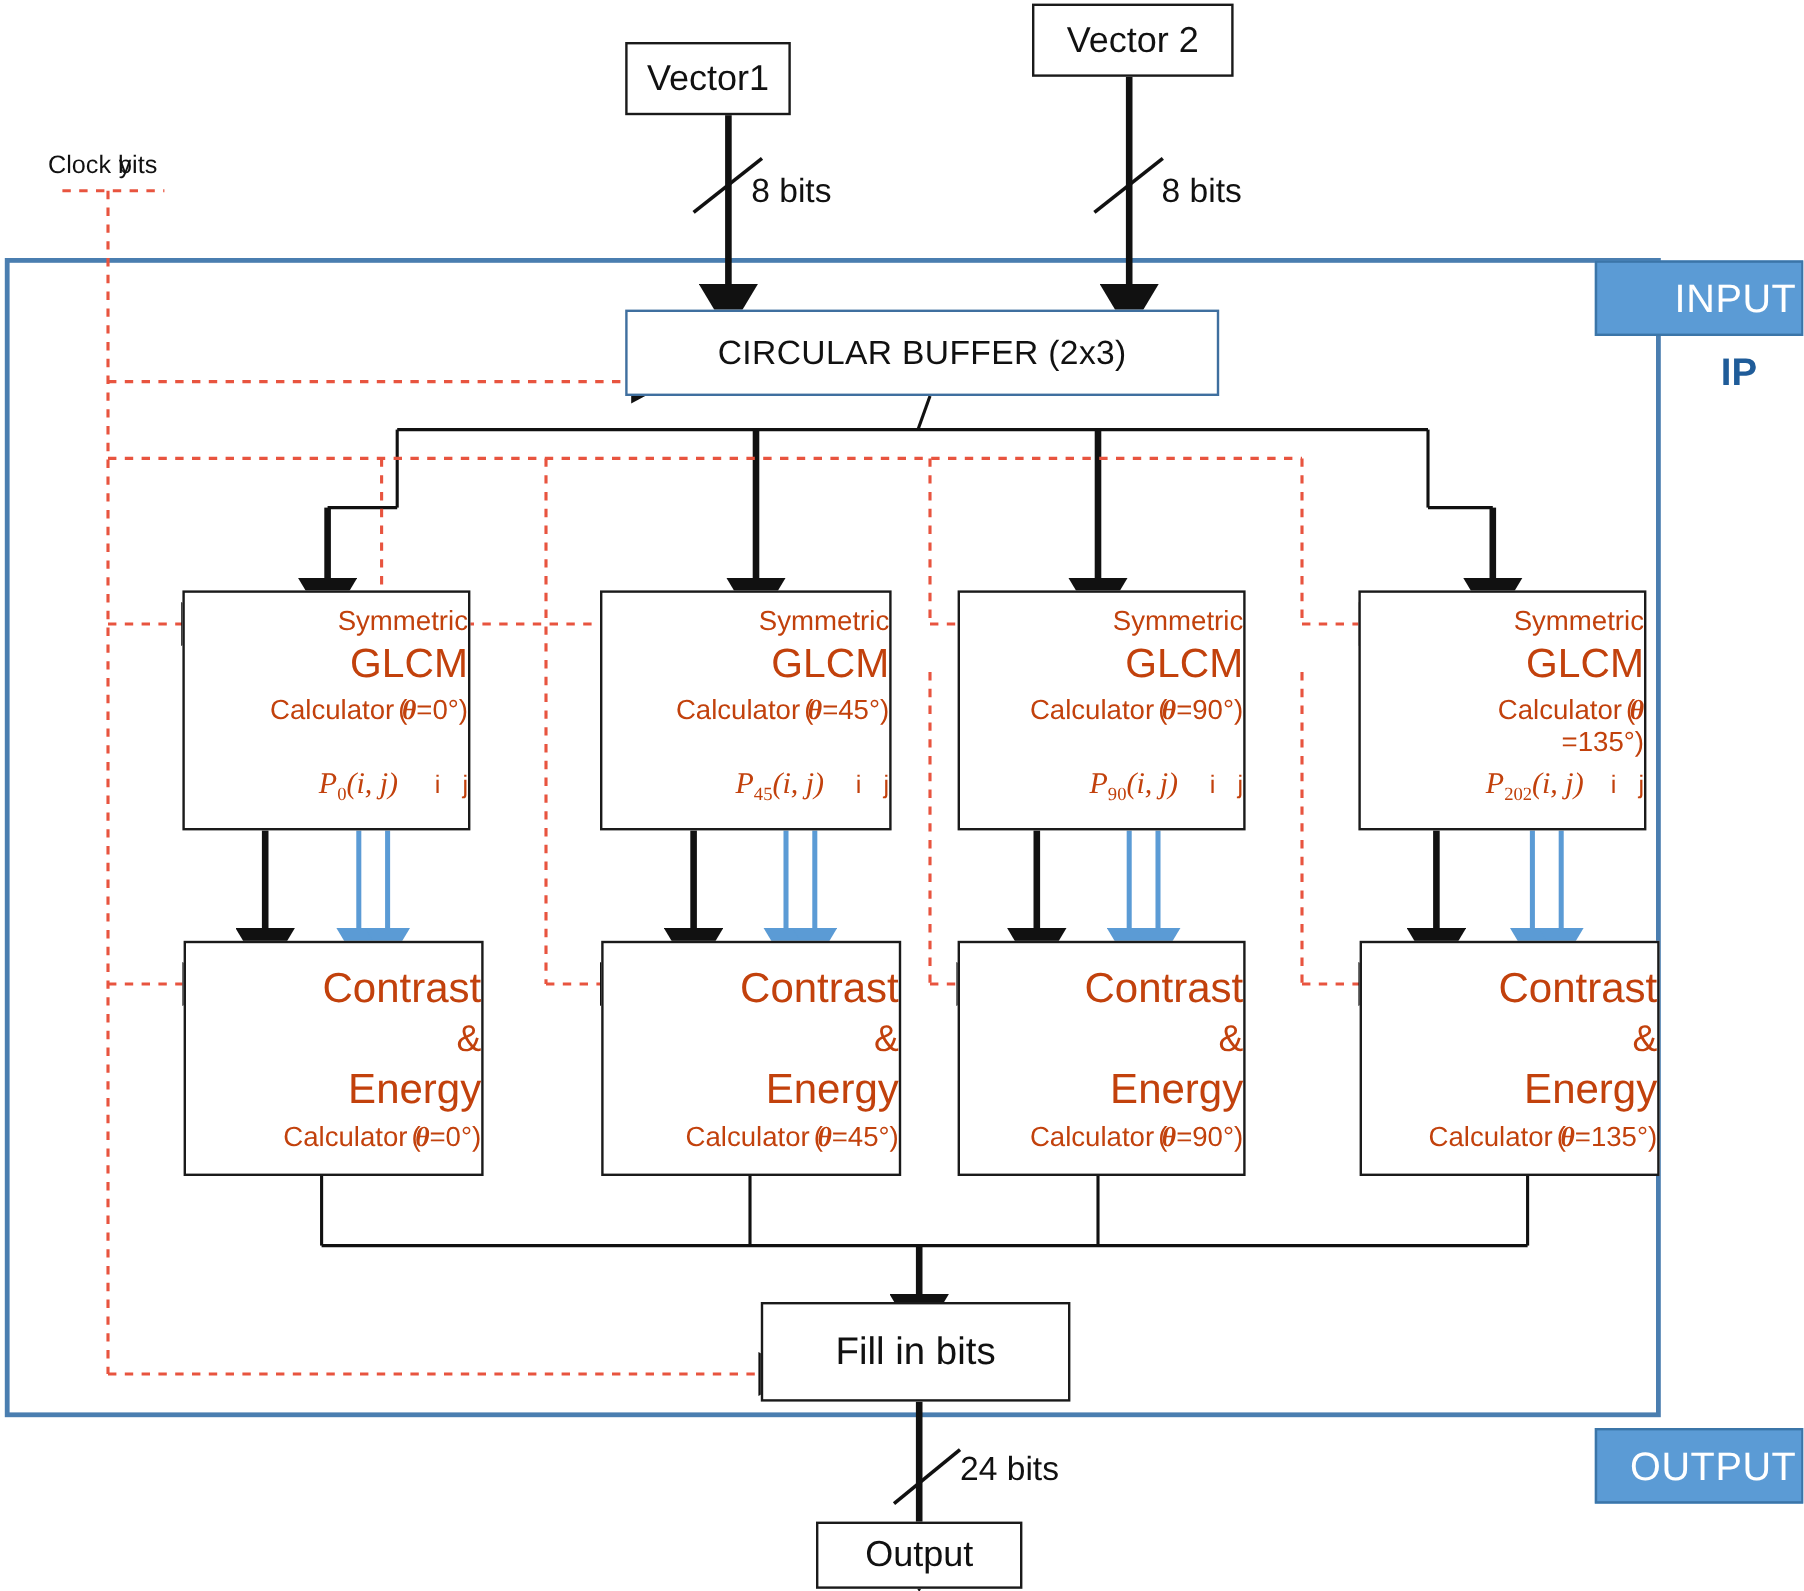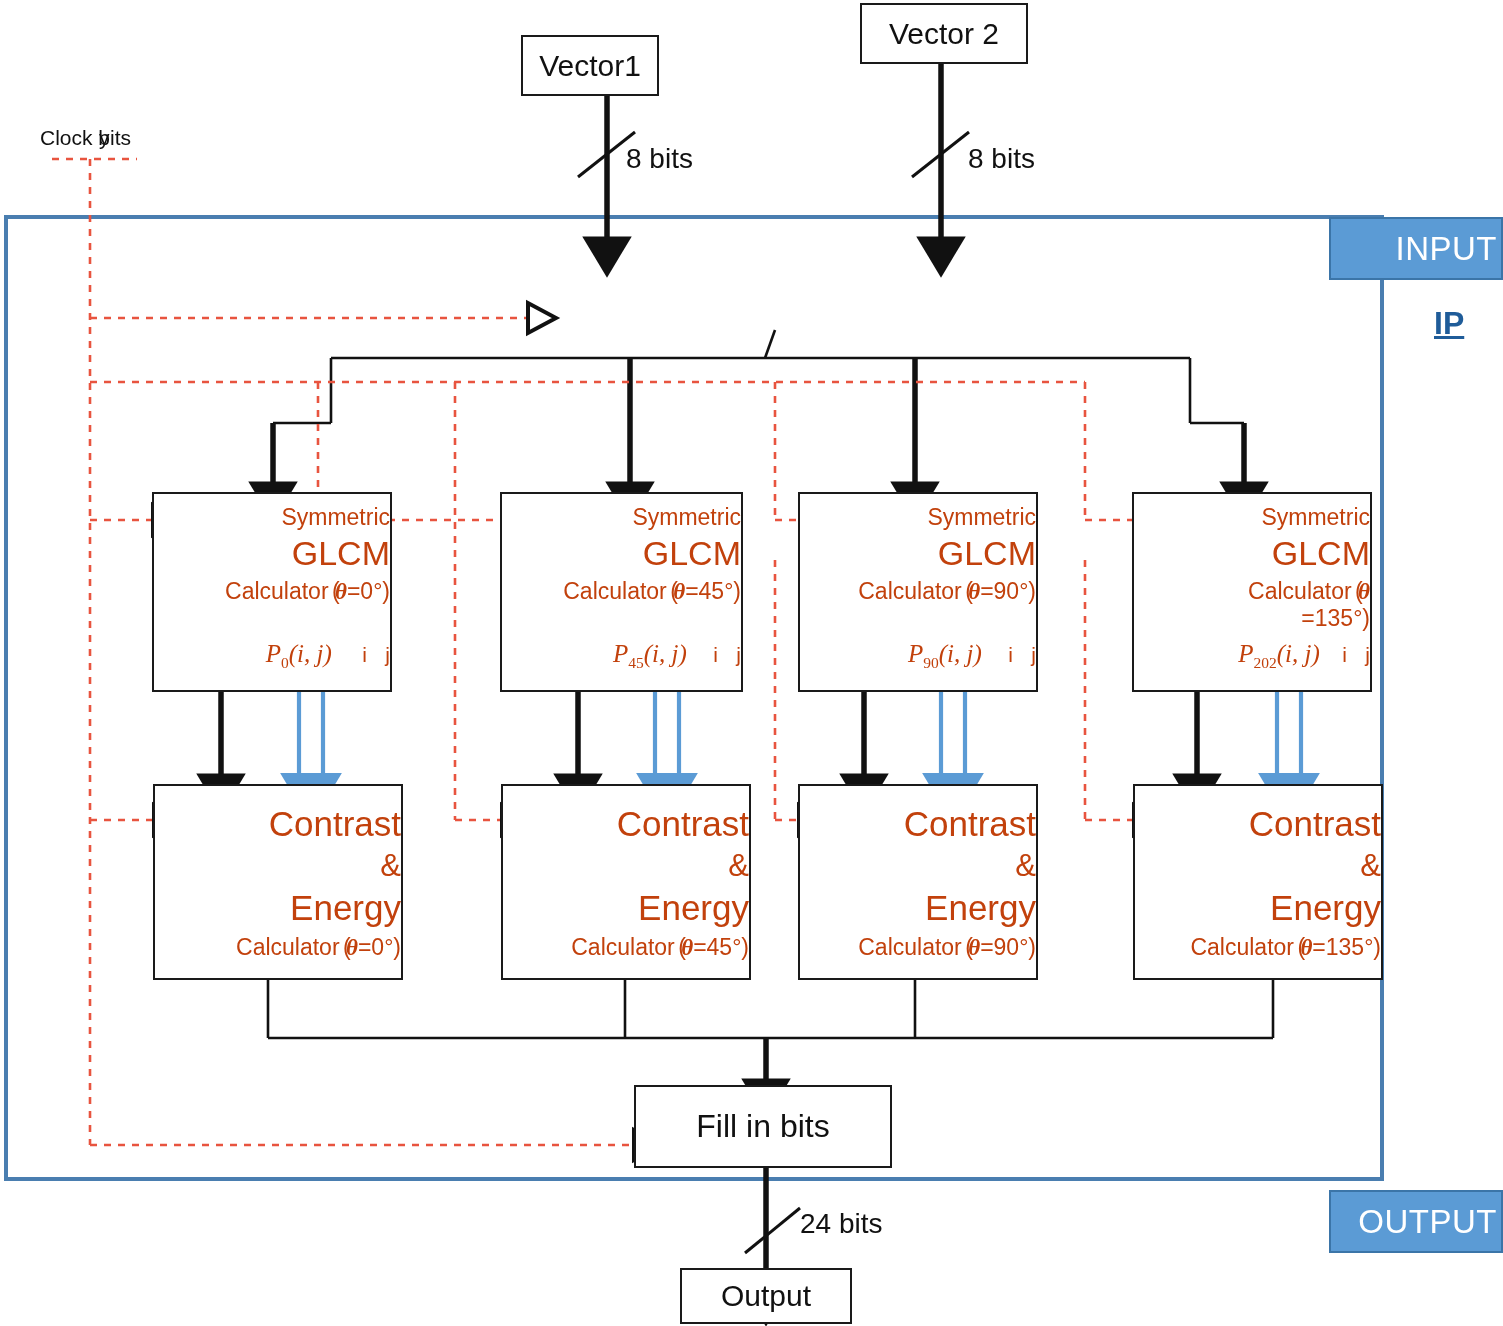--- a/index.html
+++ b/index.html
@@ -174,25 +174,28 @@
   <div class="box vecbox" style="left:860px;top:3px;width:168px;height:61px;">
     <span class="lbl">Vector 2</span>
   </div>
 
   <span class="bitlbl" style="left:626px;top:143px;">8 bits</span>
   <span class="bitlbl" style="left:968px;top:143px;">8 bits</span>
 
   <span id="clock-label" style="left:40px;top:126px;">Clock bits</span>
   <span id="clock-overlay" style="left:99px;top:126px;">y</span>
 
+  <div class="box bluebox" style="left:521px;top:258px;width:495px;height:72px;">
+    <span class="lbl">CIRCULAR BUFFER (2x3)</span>
+  </div>
 
   <div class="tag" style="left:1329px;top:217px;width:174px;height:63px;">
     <span>INPUT</span>
   </div>
-  <div id="ip-text" style="left:1434px;top:305px;text-decoration:underline;">IP</div>
+  <div id="ip-text" style="left:1434px;top:292px;">IP</div>
   <div class="tag" style="left:1329px;top:1190px;width:174px;height:63px;">
     <span>OUTPUT</span>
   </div>
 
   <div class="box" style="left:152px;top:492px;width:240px;height:200px;">
     <div class="blk-inner">
       <div class="blk-txt t-sym" style="top:10px;">Symmetric</div>
       <div class="blk-txt t-glcm" style="top:40px;">GLCM</div>
       <div class="blk-txt t-calc" style="top:84px;">
         <span>Calculator</span>

